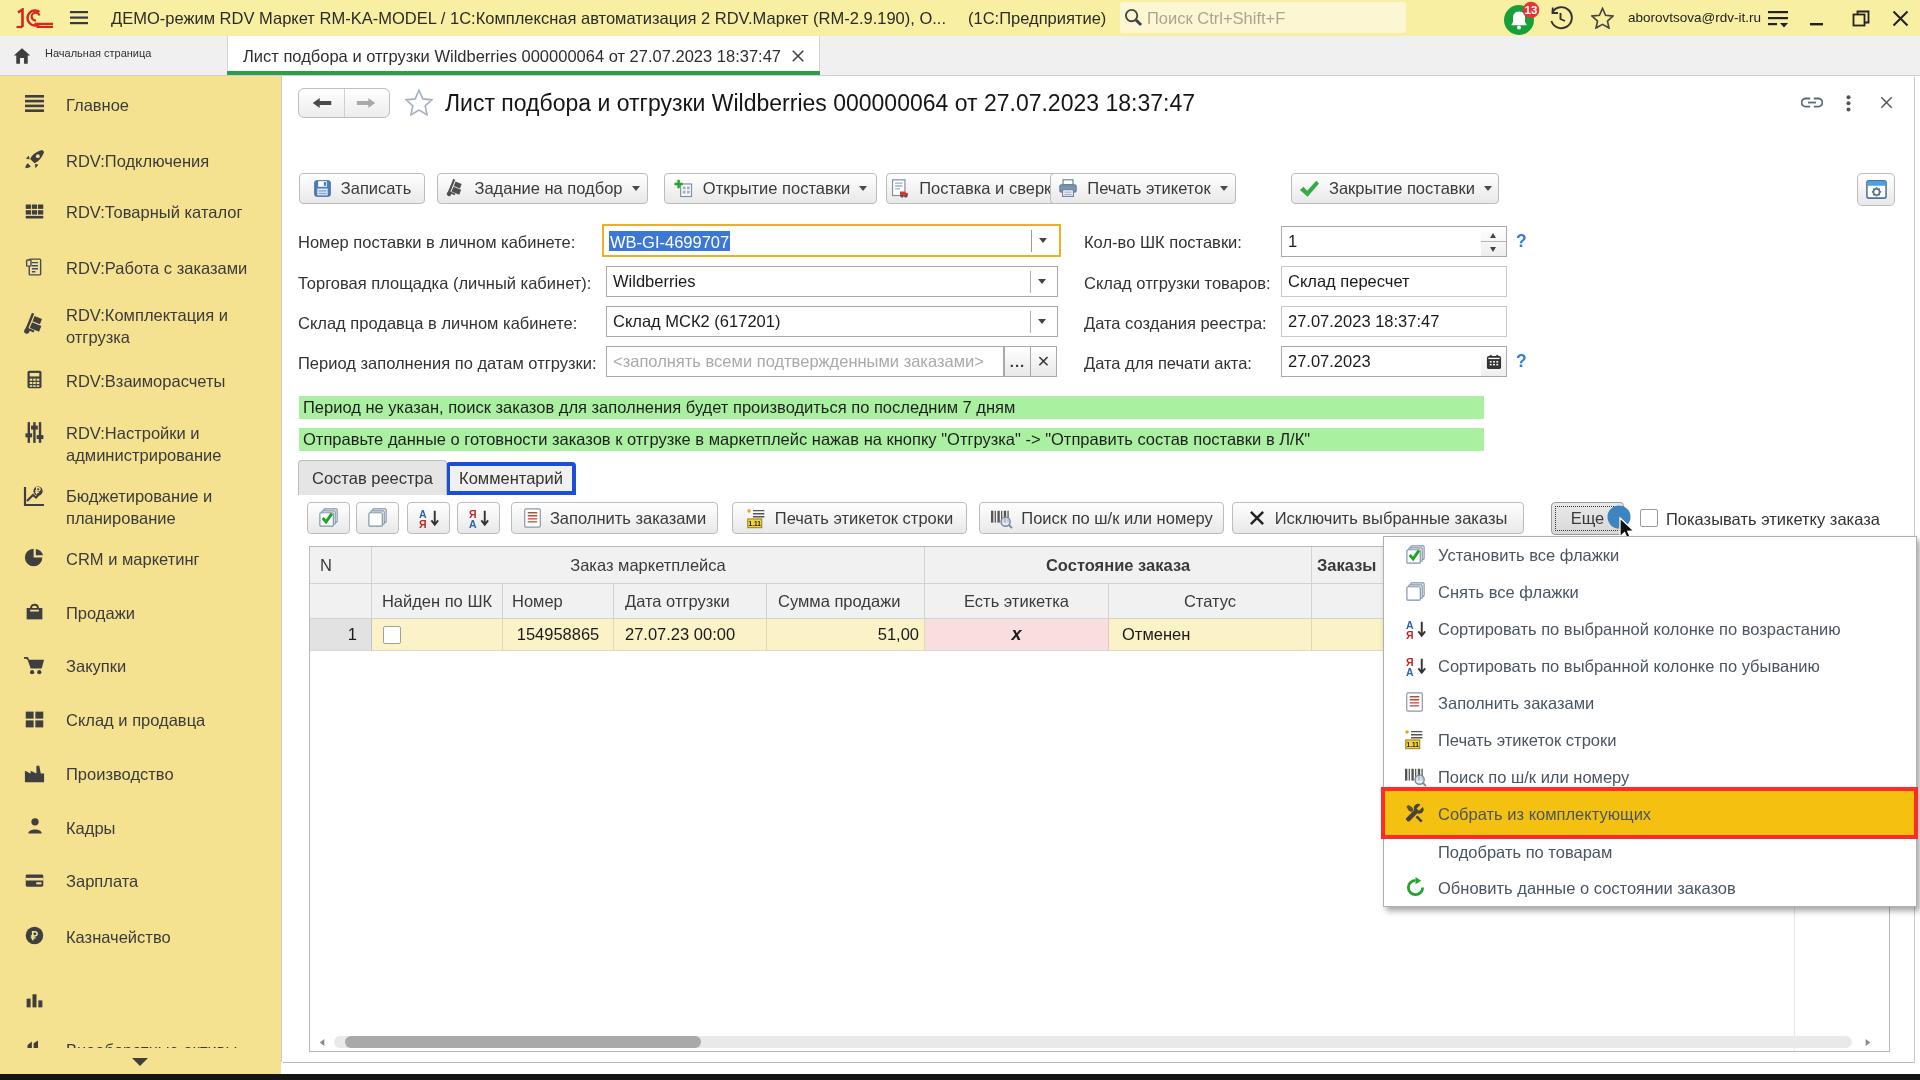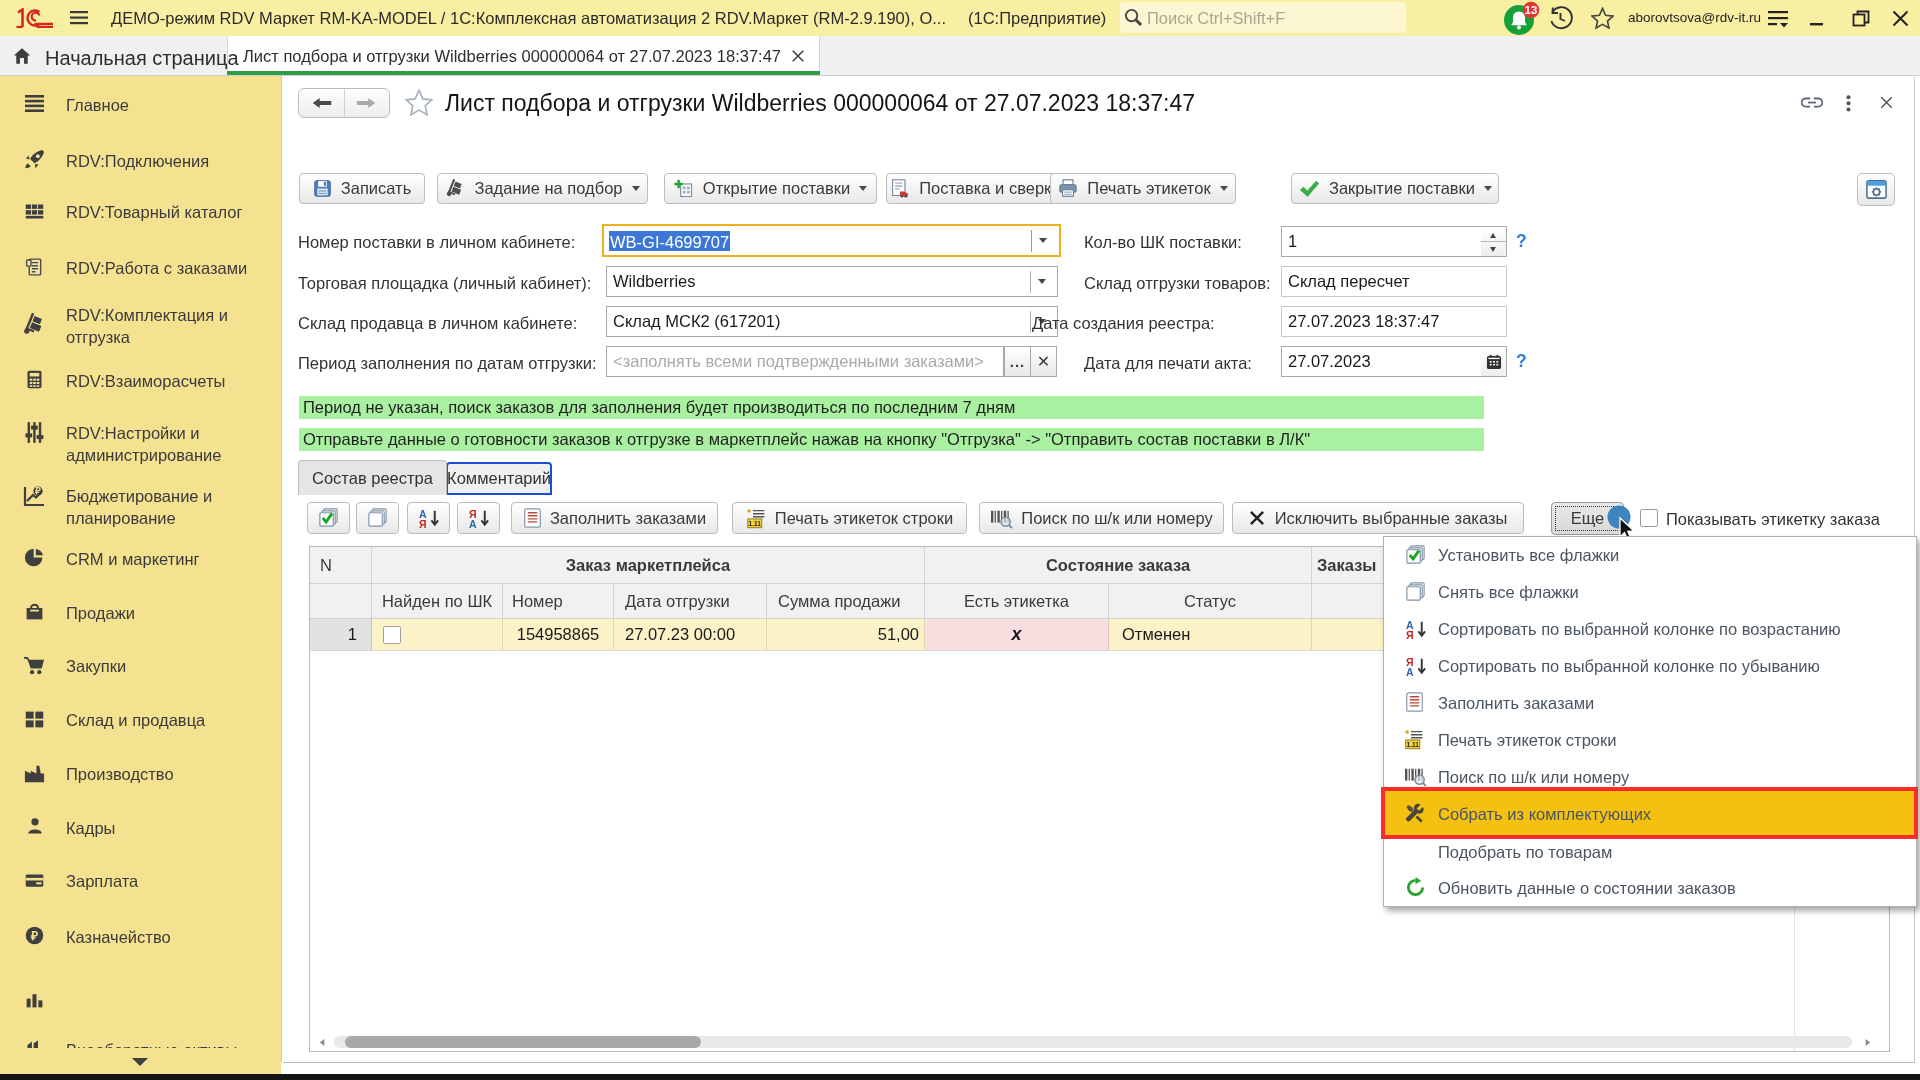--- a/index.html
+++ b/index.html
@@ -68,21 +68,21 @@
   </svg>
 <svg class="a" style="left:1892px;top:10px" width="17" height="17" viewBox="0 0 17 17">
     <path d="M1.5 1.5 L15.5 15.5 M15.5 1.5 L1.5 15.5" stroke="#222" stroke-width="2"></path>
   </svg>
 
 <div class="a" style="left:0;top:36px;width:1920px;height:40px;background:#f0f0f0;border-bottom:1px solid #cfcfcf;box-sizing:border-box"></div>
 <div class="a" style="left:227px;top:36px;width:593px;height:39px;background:#fff;border-left:1px solid #d5d5d5;border-right:1px solid #d5d5d5;box-sizing:border-box"></div>
 <svg class="a" style="left:13px;top:47px" width="18" height="18" viewBox="0 0 22 21">
     <path d="M11 1 L21 10 L18 10 L18 20 L13.5 20 L13.5 13 L8.5 13 L8.5 20 L4 20 L4 10 L1 10 Z" fill="#3e3e3e"></path>
   </svg>
-<div class="a" style="left:45px;top:47px;font-size:20px;color:#2e2e2e">Начальная страница</div>
+<div class="a" style="left:45px;top:47px;font-size:11px;color:#2e2e2e">Начальная страница</div>
 <div class="a" style="left:243px;top:47px;font-size:16.5px;color:#2e2e2e">Лист подбора и отгрузки Wildberries 000000064 от 27.07.2023 18:37:47</div>
 <svg class="a" style="left:791px;top:49px" width="14" height="14" viewBox="0 0 16 16">
     <path d="M2 2 L14 14 M14 2 L2 14" stroke="#444" stroke-width="1.9"></path>
   </svg>
 <div class="a" style="left:227px;top:71px;width:593px;height:4px;background:#2d9e46"></div>
 
 <div class="a" style="left:0;top:76px;width:281px;height:998px;background:#f5e290"></div>
 <div class="a" style="left:281px;top:76px;width:1px;height:986px;background:#c9c9c9"></div>
 <div class="a" style="left:0;top:76px;width:280px;height:972px;overflow:hidden">
  <svg class="a" style="left:25px;top:19px" width="19" height="17" viewBox="0 0 19 17">
@@ -347,21 +347,21 @@
 
 <div class="lbl" style="left:1084px;top:233px">Кол-во ШК поставки:</div>
 <div class="inp" style="left:1281px;top:226px;width:201px;height:31px">1</div>
 <div class="a" style="left:1481px;top:226px;width:26px;height:31px;border:1px solid #a9a9a9;border-left:none;background:linear-gradient(#fff,#eee);box-sizing:border-box"></div>
 <div class="a" style="left:1481px;top:241px;width:26px;height:1px;background:#b5b5b5"></div>
 <div class="a" style="left:1490px;top:233px;width:0;height:0;border-left:3.8px solid transparent;border-right:3.8px solid transparent;border-bottom:5px solid #444"></div>
 <div class="a" style="left:1490px;top:247px;width:0;height:0;border-left:3.8px solid transparent;border-right:3.8px solid transparent;border-top:5px solid #444"></div>
 <div class="a" style="left:1516px;top:231px;font-size:17.5px;color:#2f7ed8;font-weight:bold">?</div>
 <div class="lbl" style="left:1084px;top:274px">Склад отгрузки товаров:</div>
 <div class="inp" style="left:1281px;top:266px;width:226px;height:31px;border-color:#c9c9c9">Склад пересчет</div>
-<div class="lbl" style="left:1032px;top:314px">Дата создания реестра:</div>
+<div class="lbl" style="left:1084px;top:314px">Дата создания реестра:</div>
 <div class="inp" style="left:1281px;top:306px;width:226px;height:31px;border-color:#c9c9c9">27.07.2023 18:37:47</div>
 <div class="lbl" style="left:1084px;top:354px">Дата для печати акта:</div>
 <div class="inp" style="left:1281px;top:346px;width:201px;height:31px">27.07.2023</div>
 <div class="a" style="left:1481px;top:346px;width:26px;height:31px;border:1px solid #a9a9a9;border-left:none;background:linear-gradient(#fff,#eee);box-sizing:border-box;display:flex;align-items:center;justify-content:center">
     <svg width="16" height="16" viewBox="0 0 17 17">
       <rect x="1" y="2" width="15" height="14" rx="2" fill="#333"></rect>
       <rect x="4" y="1" width="2" height="3" fill="#333"></rect>
       <rect x="11" y="1" width="2" height="3" fill="#333"></rect>
       <rect x="2.5" y="6" width="12" height="8.5" fill="#333"></rect>
       <g fill="#fff">
@@ -373,21 +373,21 @@
         <rect x="11" y="10.5" width="2" height="1.6"></rect>
       </g>
       <rect x="2.5" y="4" width="12" height="1.4" fill="#fff"></rect>
     </svg>
   </div>
 <div class="a" style="left:1516px;top:351px;font-size:17.5px;color:#2f7ed8;font-weight:bold">?</div>
 
 <div class="grn" style="left:299px;top:396px;width:1185px;height:23px">Период не указан, поиск заказов для заполнения будет производиться по последним 7 дням</div>
 <div class="grn" style="left:299px;top:428px;width:1185px;height:23px">Отправьте данные о готовности заказов к отгрузке в маркетплейс нажав на кнопку "Отгрузка" -&gt; "Отправить состав поставки в Л/К"</div>
 
-<div class="a" style="left:446px;top:462px;width:106px;height:33px;background:#f0f0f0;border:2px solid #1d4ed8;border-radius:4px 4px 0 0;box-sizing:border-box;display:flex;align-items:center;justify-content:center;font-size:16.5px;color:#333">Комментарий</div>
+<div class="a" style="left:446px;top:462px;width:130px;height:33px;background:#f0f0f0;border:4px solid #1d4ed8;border-radius:4px 4px 0 0;box-sizing:border-box;display:flex;align-items:center;justify-content:center;font-size:16.5px;color:#333">Комментарий</div>
 <div class="a" style="left:298px;top:460px;width:149px;height:35px;background:#e5e5e5;border:1px solid #bdbdbd;border-bottom:none;border-radius:4px 4px 0 0;box-sizing:border-box;display:flex;align-items:center;justify-content:center;font-size:16.5px;color:#333">Состав реестра</div>
 
 <div class="btn" style="left:307px;top:502px;width:43px;height:32px">
     <svg width="23" height="22" viewBox="0 0 24 23">
       <g fill="#fff" stroke="#7d92a8" stroke-width="1.2">
         <rect x="7" y="2" width="14" height="14" rx="1"></rect>
         <rect x="5" y="4" width="14" height="14" rx="1"></rect>
         <rect x="3" y="6" width="14" height="14" rx="1"></rect>
       </g>
       <path d="M6 11.5 L9.5 15.5 L15.5 7" stroke="#1ba524" stroke-width="3" fill="none"></path>
@@ -449,21 +449,21 @@
 <svg class="a" style="left:1603px;top:503px" width="44" height="44" viewBox="0 0 44 44">
     <circle cx="16" cy="14" r="11.5" fill="#3d84c0"></circle>
     <path d="M17 15 L17 34 L21.5 29.5 L24.5 36 L27.5 34.5 L24.8 28.3 L31 28 Z" fill="#111" stroke="#fff" stroke-width="1.3"></path>
   </svg>
 <div class="a" style="left:1640px;top:509px;width:18px;height:18px;background:#fff;border:1px solid #9a9a9a;border-radius:2px;box-sizing:border-box"></div>
 <div class="a" style="left:1666px;top:510px;font-size:16.5px;color:#333">Показывать этикетку заказа</div>
 
 <div class="a" style="left:309px;top:546px;width:1581px;height:506px;border:1px solid #b9b9b9;box-sizing:border-box;background:#fff"></div>
 
 <div class="th" style="left:310px;top:547px;width:62px;height:37px;justify-content:flex-start;padding-left:10px">N</div>
-<div class="th" style="left:372px;top:547px;width:553px;height:37px;font-weight:bold">Заказ маркетплейса</div>
+<div class="th" style="left:372px;top:547px;width:553px;height:37px;font-weight:normal">Заказ маркетплейса</div>
 <div class="th" style="left:925px;top:547px;width:387px;height:37px;font-weight:bold">Состояние заказа</div>
 <div class="th" style="left:1312px;top:547px;width:482px;height:37px;font-weight:bold;justify-content:flex-start;padding-left:5px">Заказы</div>
 <div class="th" style="left:1794px;top:547px;width:95px;height:37px"></div>
 
 <div class="th" style="left:310px;top:584px;width:62px;height:35px"></div>
 <div class="th" style="left:372px;top:584px;width:131px;height:35px">Найден по ШК</div>
 <div class="th" style="left:503px;top:584px;width:111px;height:35px;justify-content:flex-start;padding-left:9px">Номер</div>
 <div class="th" style="left:614px;top:584px;width:153px;height:35px;justify-content:flex-start;padding-left:11px">Дата отгрузки</div>
 <div class="th" style="left:767px;top:584px;width:158px;height:35px;justify-content:flex-start;padding-left:11px">Сумма продажи</div>
 <div class="th" style="left:925px;top:584px;width:184px;height:35px">Есть этикетка</div>

